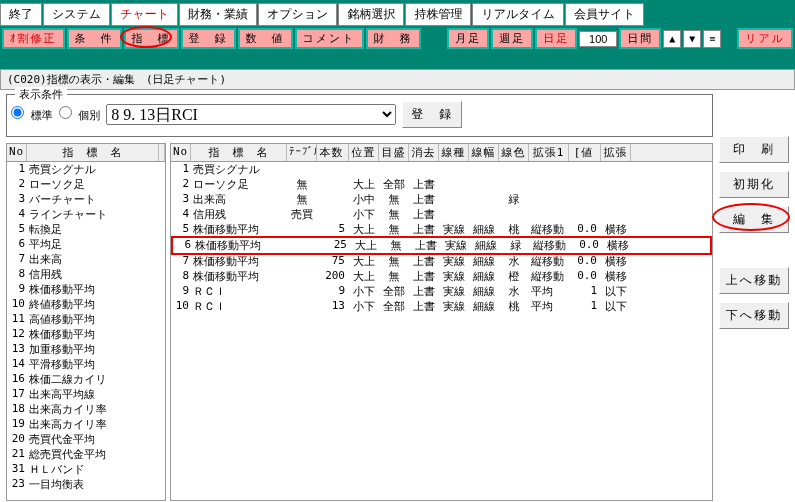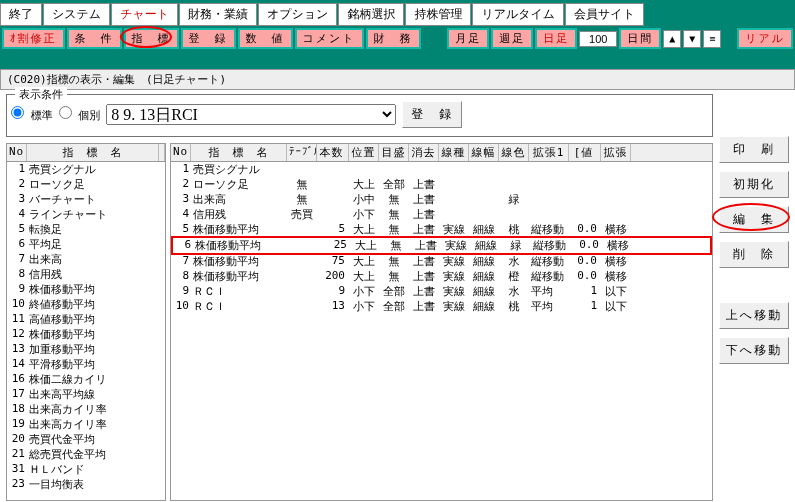--- a/index.html
+++ b/index.html
@@ -374,18 +374,17 @@
           </div>
       </div>
     </div>
   </div>
 
   <div class="right-col" id="rbuttons" style="position:relative;">
       <div style="height: 20px;"></div>
       <button class="std-btn">印　刷</button>
       <button class="std-btn">初期化</button>
       <button class="std-btn" style="position: relative;">編　集<div class="circle-red" style="left: -8px; top: -4px; width: 78px; height: 28px;"></div></button>
-      <button class="std-btn">削　除</button>
       <div style="height: 18px;"></div>
       <button class="std-btn">上へ移動</button>
       <button class="std-btn">下へ移動</button>
     </div>
 </div>
 
 </body></html>

